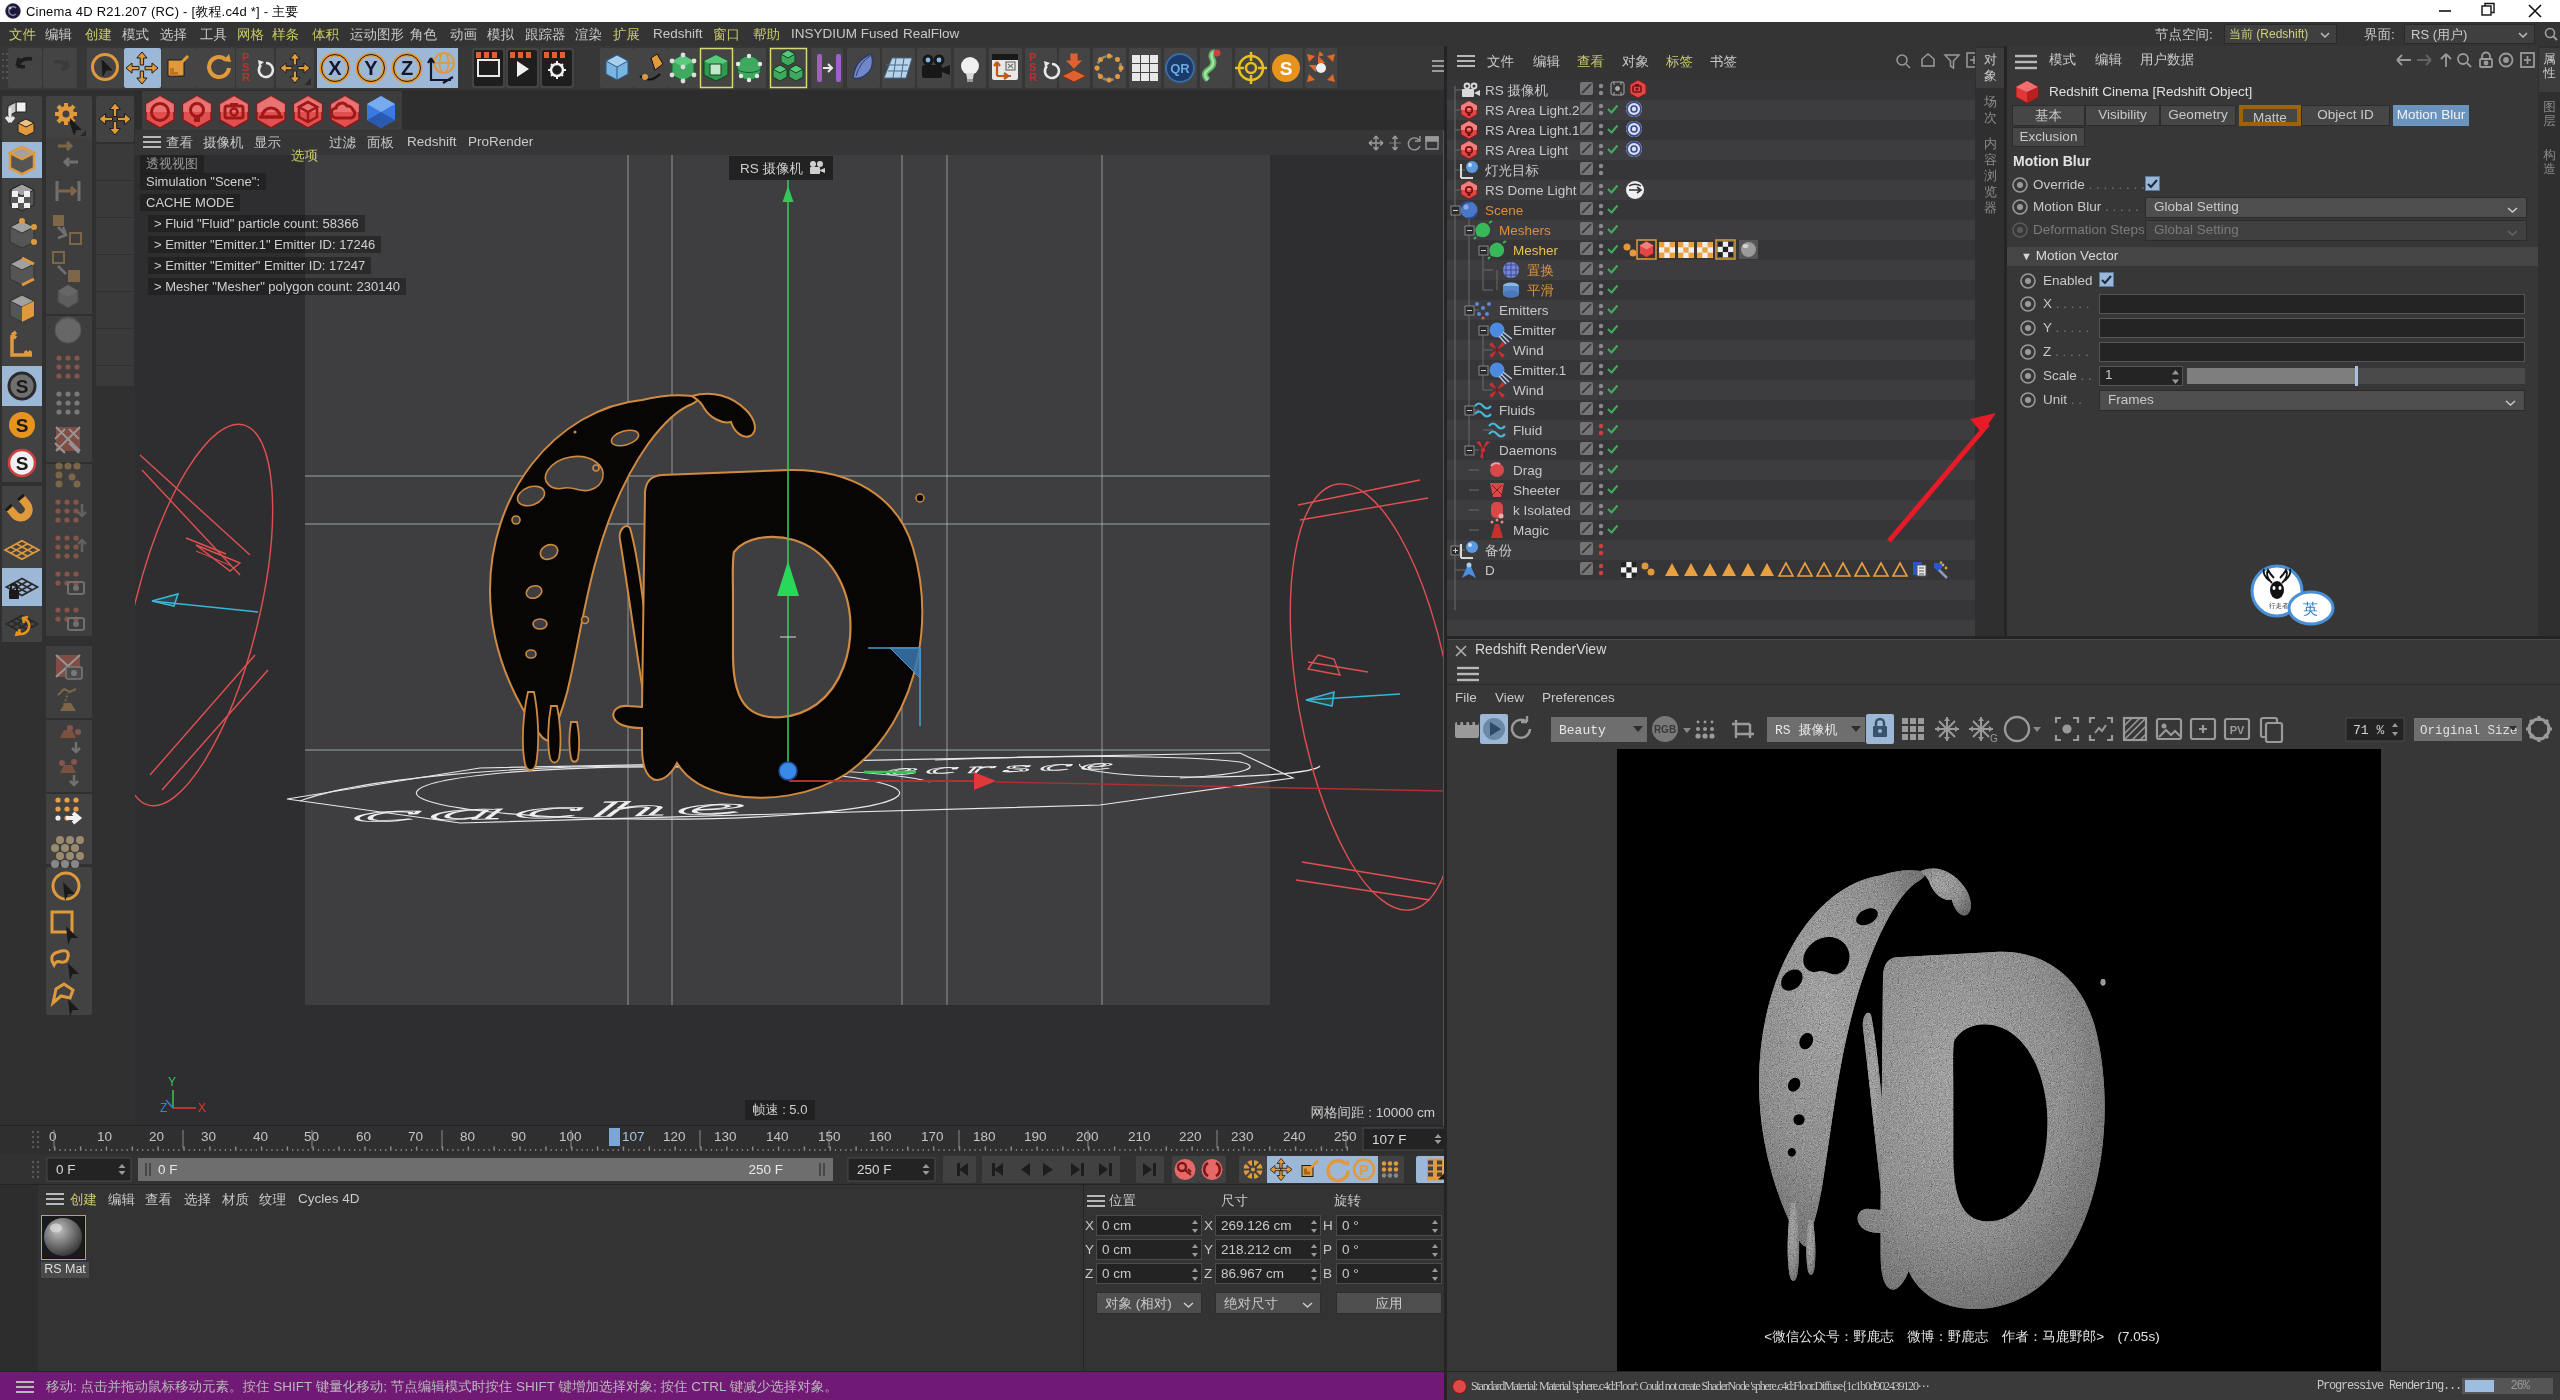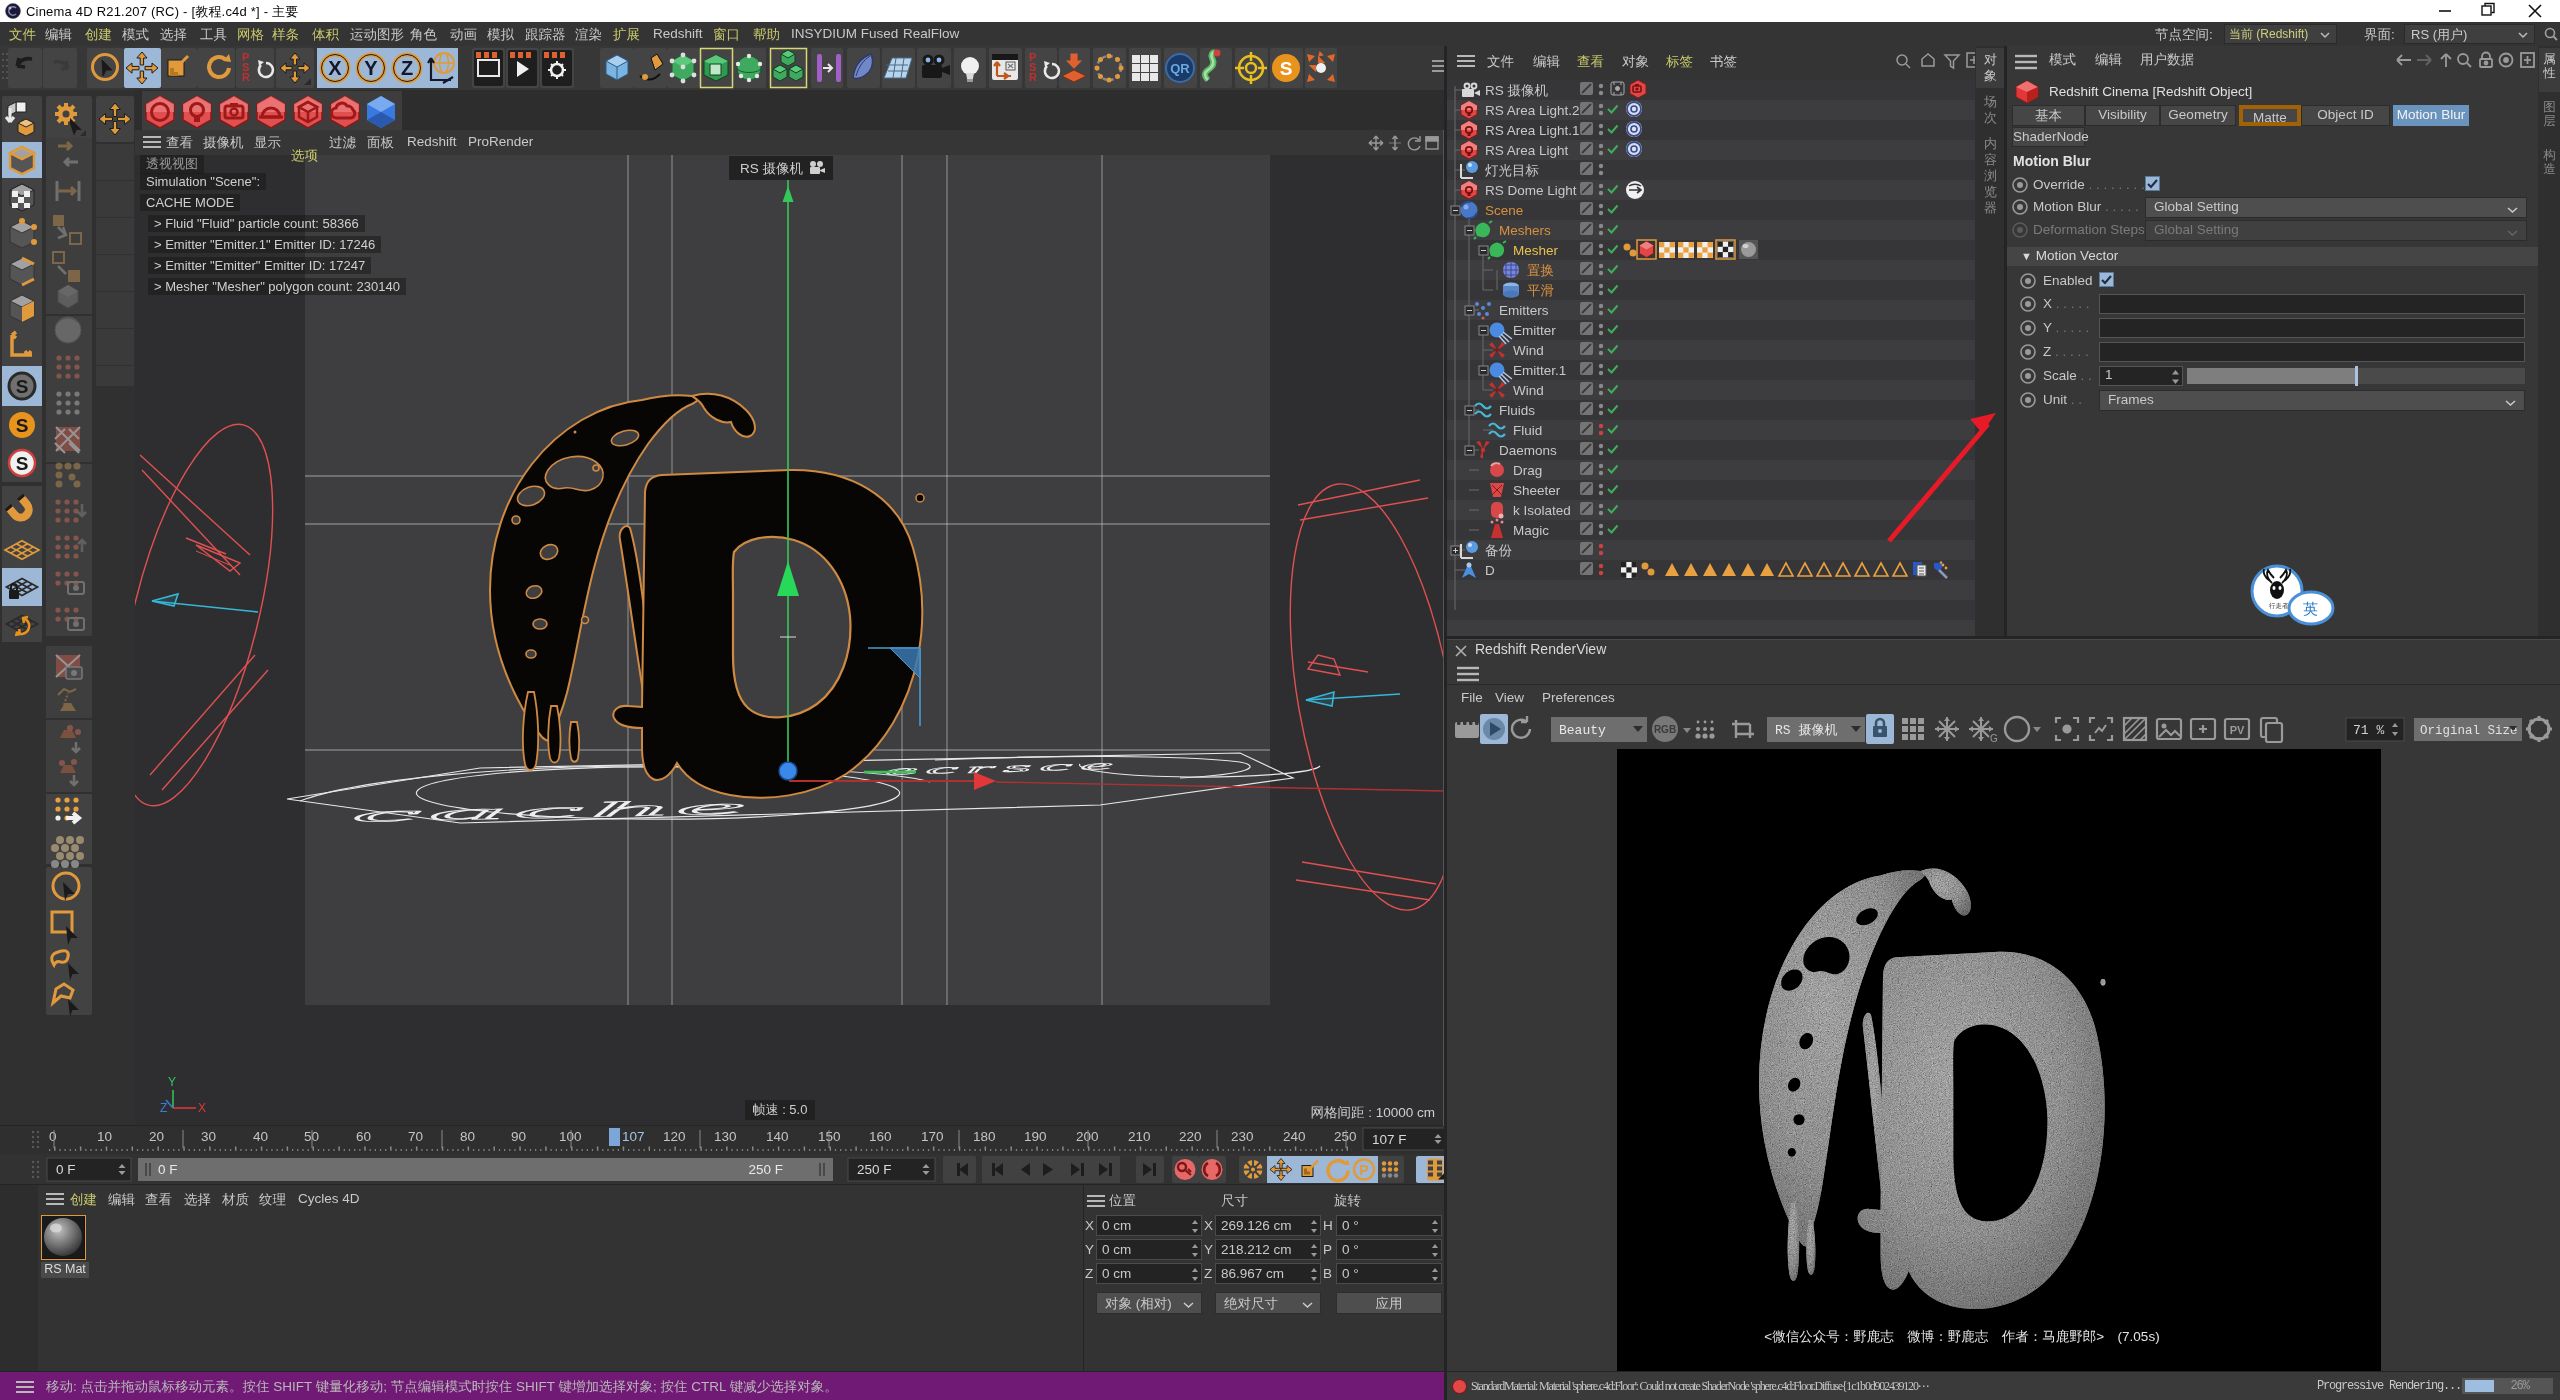--- a/index.html
+++ b/index.html
@@ -1949,21 +1949,21 @@
       </svg>
   </g>
   <span class="abs" style="left:42px;top:38px;color:#e0e0e0">Redshift Cinema [Redshift Object]</span>
   
   <div class="abs" style="left:5px;top:59px;width:73px;height:21px;background:#464646;border:1px solid #2c2c2c;text-align:center;padding-top:1px">基本</div>
   <div class="abs" style="left:78px;top:59px;width:75px;height:21px;background:#464646;border:1px solid #2c2c2c;text-align:center;padding-top:1px">Visibility</div>
   <div class="abs" style="left:153px;top:59px;width:76px;height:21px;background:#464646;border:1px solid #2c2c2c;text-align:center;padding-top:1px">Geometry</div>
   <div class="abs" style="left:232px;top:59px;width:62px;height:21px;background:#464646;border:4px solid #a16207;text-align:center;padding-top:1px">Matte</div>
   <div class="abs" style="left:294px;top:59px;width:89px;height:21px;background:#464646;border:1px solid #2c2c2c;text-align:center;padding-top:1px">Object ID</div>
   <div class="abs" style="left:386px;top:59px;width:76px;height:21px;background:#6a93bd;color:#f2f2f2;text-align:center;padding-top:2px">Motion Blur</div>
-  <div class="abs" style="left:5px;top:81px;width:73px;height:20px;background:#464646;border:1px solid #2c2c2c;text-align:center;padding-top:1px">ShaderNode</div>
+  <div class="abs" style="left:5px;top:81px;width:73px;height:20px;background:#464646;border:1px solid #2c2c2c;text-align:center;padding-top:1px">Exclusion</div>
   <span class="abs" style="left:6px;top:107px;font-weight:bold;color:#e2e2e2;font-size:14px">Motion Blur</span>
   
   <svg class="abs" style="left:4px;top:130px" width="18" height="18" viewBox="0 0 18 18">
       <circle cx="9" cy="9" r="7" fill="none" stroke="#9a9a9a" stroke-width="1.6"></circle>
       <circle cx="9" cy="9" r="3" fill="#9a9a9a"></circle>
     </svg>
   <span class="abs" style="left:26px;top:131px">Override <span style="color:#777">. . . . . . . .</span></span>
   <div class="abs" style="left:138px;top:130px;width:15px;height:15px;background:#9db8d7;border:1px solid #5a7a9a"><svg width="13" height="13">
         <path d="M2 7 l3 3 6 -7" stroke="#1d2f45" stroke-width="2.2" fill="none"></path>
       </svg></div>
@@ -2056,21 +2056,21 @@
     </svg>
   <span class="abs" style="left:28px;top:3px;font-size:14px;color:#d8d8d8">Redshift RenderView</span>
   <svg class="abs" style="left:10px;top:28px" width="22" height="16" viewBox="0 0 22 16">
       <g stroke="#b8b8b8" stroke-width="2.4">
         <line x1="0" y1="2" x2="22" y2="2"></line>
         <line x1="0" y1="8" x2="22" y2="8"></line>
         <line x1="0" y1="14" x2="22" y2="14"></line>
       </g>
     </svg>
   <div class="abs" style="left:0;top:46px;width:1113px;height:1px;background:#2a2a2a"></div>
-  <span class="abs" style="left:14px;top:52px">File</span>
+  <span class="abs" style="left:8px;top:52px">File</span>
   <span class="abs" style="left:48px;top:52px">View</span>
   <span class="abs" style="left:95px;top:52px">Preferences</span>
   <svg class="abs" style="left:0px;top:74px" width="1113" height="36" viewBox="0 0 1113 36">
     <g fill="#9db8d7">
         <rect x="33" y="2" width="28" height="30" rx="2"></rect>
         <rect x="419" y="2" width="28" height="30" rx="2"></rect>
       </g>
 
     <g transform="translate(8,10)" fill="#9a9a9a">
         <rect x="0" y="0" width="24" height="16" rx="2"></rect>

